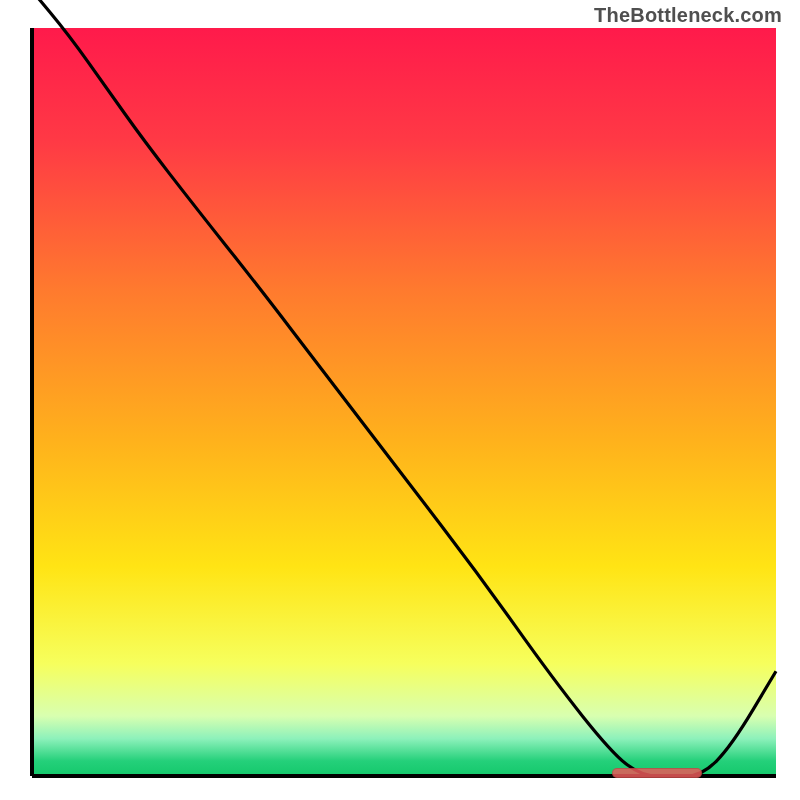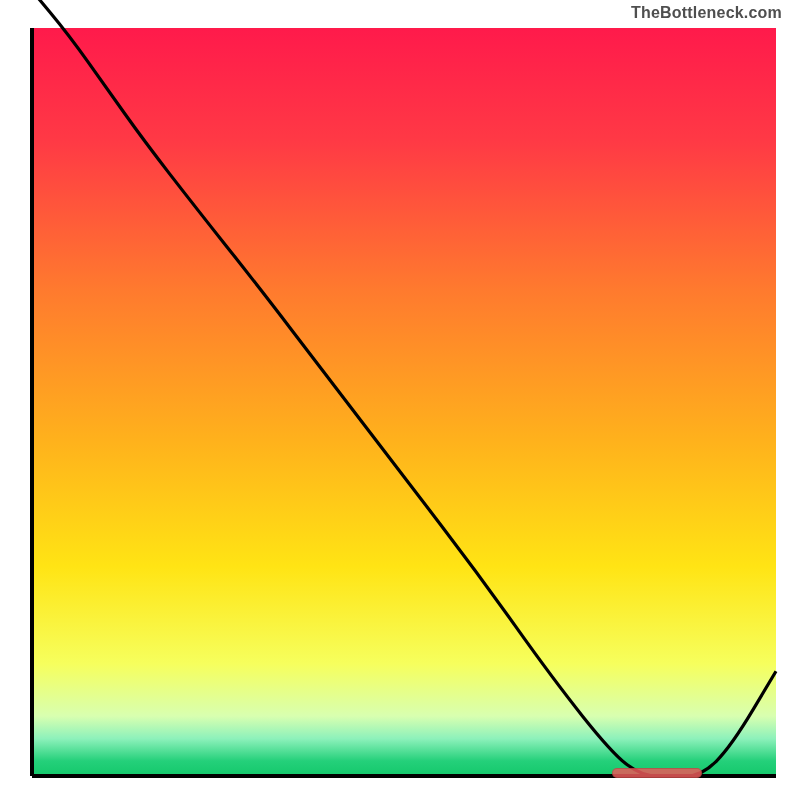--- a/index.html
+++ b/index.html
@@ -12,21 +12,21 @@
   }
   .stage {
     position: relative;
     width: 800px;
     height: 800px;
   }
   .branding {
     position: absolute;
     top: 4px;
     right: 18px;
-    font-size: 16px;
+    font-size: 20px;
     font-weight: 700;
     color: #4f4f4f;
     letter-spacing: 0.2px;
   }
   svg {
     position: absolute;
     top: 0;
     left: 0;
   }
   .chart-marker {

